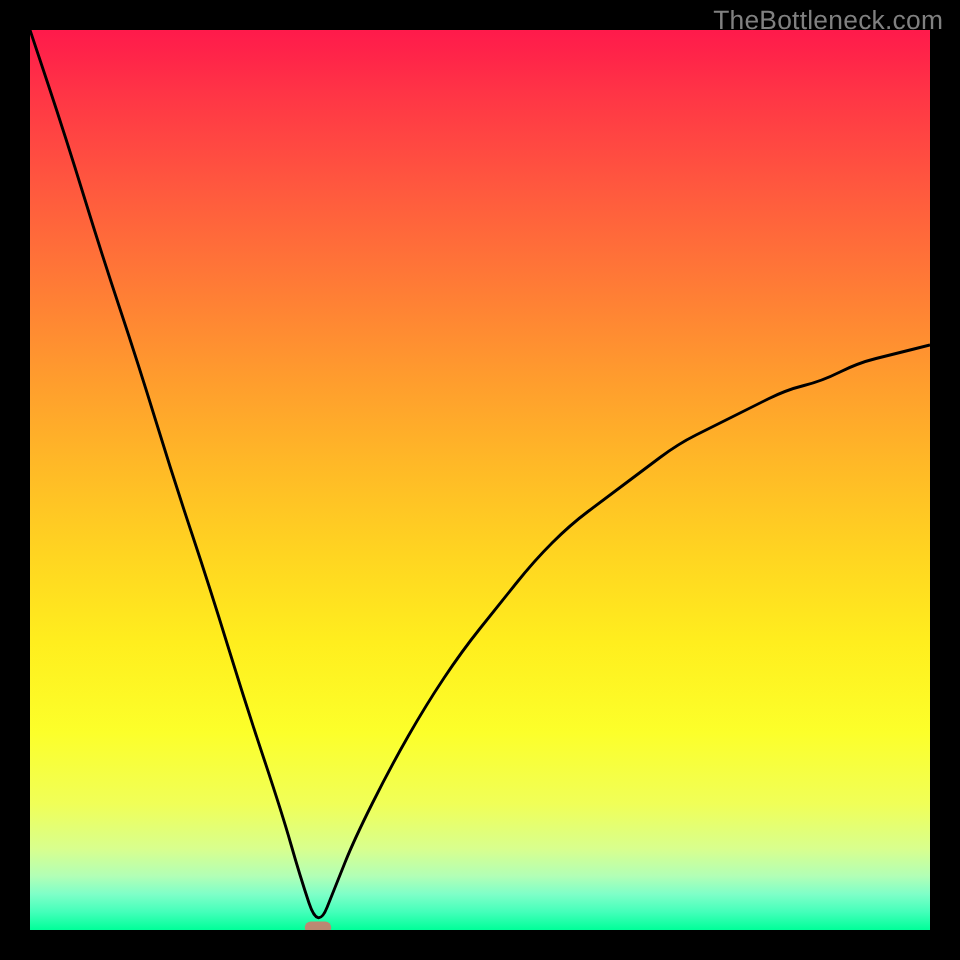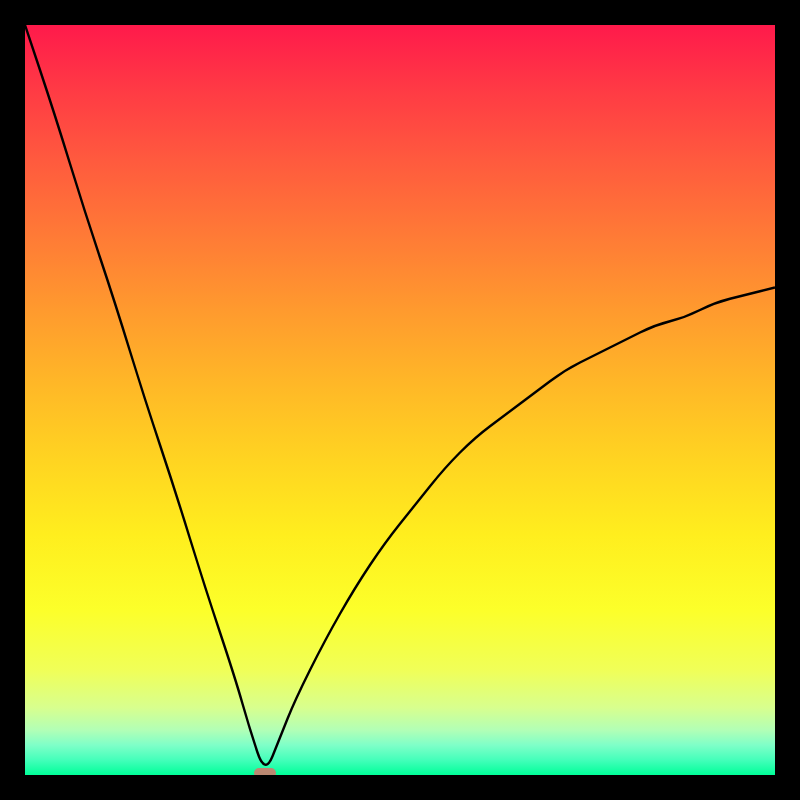--- a/index.html
+++ b/index.html
@@ -73,13 +73,14 @@
 <div class="outer">
 
   <div class="plot">
     <div class="gradient"></div>
     <svg class="curve" viewBox="0 0 750 750" preserveAspectRatio="none">
       <path id="curve-path" fill="none" stroke="#000" stroke-width="2.4" stroke-linejoin="round" d="M 0 0 Q 0 0 15 45 Q 30 90 45 138.75 Q 60 187.5 75 232.5 Q 90 277.5 105 326.25 Q 120 375 135 420 Q 150 465 165 513.75 Q 180 562.5 195 607.5 Q 210.00000000000003 652.5 217.5 678.75 Q 225 705 232.5 727.5 Q 240 750 247.5 731.25 Q 255.00000000000003 712.5 262.5 693.75 Q 270 675 285 645 Q 300 615 315 588.75 Q 330 562.5 345 540 Q 360 517.5 375 498.75 Q 390 480 405 461.25 Q 420.00000000000006 442.5 435 427.5 Q 450 412.5 465 401.25 Q 480 390 495 378.75 Q 510.00000000000006 367.5 525 356.25 Q 540 345 555 337.5 Q 570 329.99999999999994 585 322.5 Q 600 315.00000000000006 615 307.5 Q 630 300 645 296.25 Q 660 292.5 675 285 Q 690 277.5 705 273.75 Q 720 270 735 266.25 T 750 262.5"></path>
     </svg>
     <div id="marker" class="marker" style="left: 229px; top: 743px;"></div>
   </div>
 
+  <div class="watermark">TheBottleneck.com</div>
 </div>
 
 </body></html>

